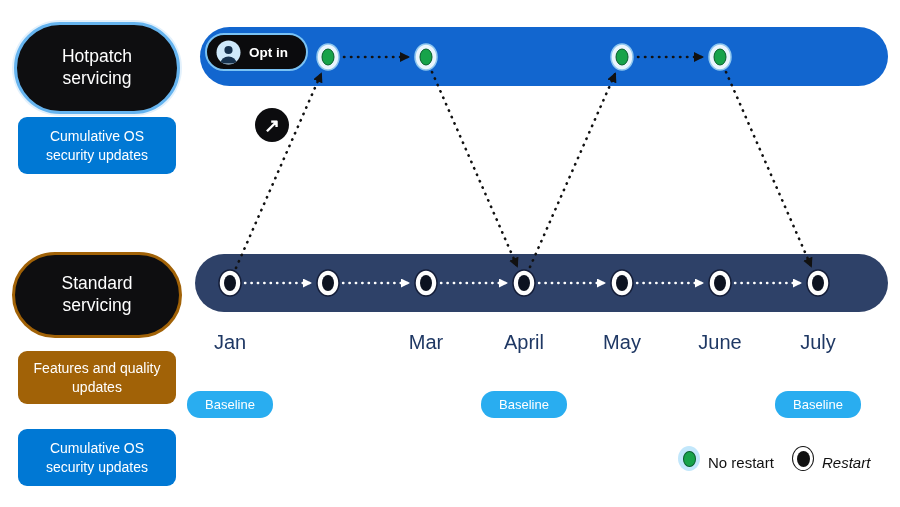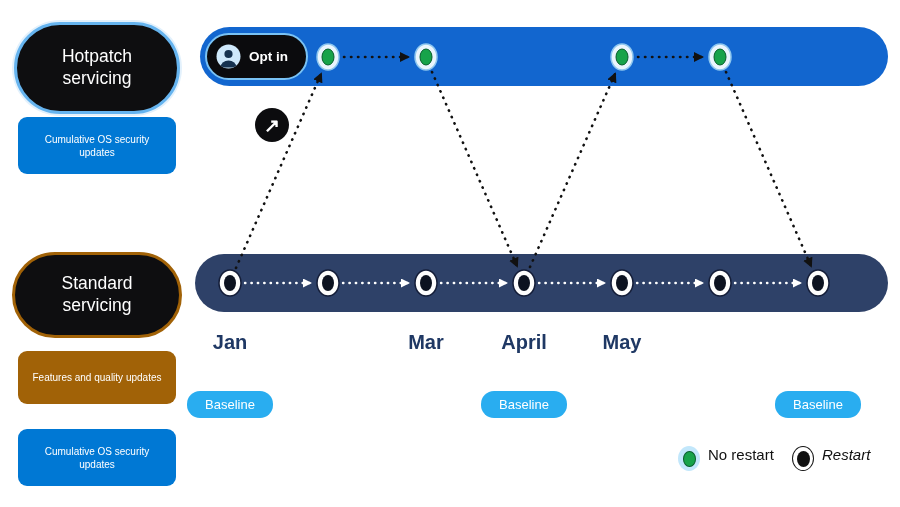--- a/index.html
+++ b/index.html
@@ -9,52 +9,52 @@
   }
   .pill-black{
     position:absolute;background:#0e0e10;color:#fff;display:flex;align-items:center;
     justify-content:center;text-align:center;border-radius:46px;font-weight:400;
     line-height:1.25;box-sizing:border-box;padding:0 14px;margin-top:12px;
   }
   #hotpatch-pill{left:14px;top:10px;width:166px;height:92px;border:3px solid #66b4ef;font-size:17.5px;box-shadow:0 0 0 2px #e3f1fc;}
   #standard-pill{left:12px;top:240px;width:170px;height:86px;border:3px solid #a16207;font-size:17.5px;}
   .info-box{
     position:absolute;color:#fff;display:flex;align-items:center;justify-content:center;
-    text-align:center;border-radius:9px;font-size:10px;line-height:1.3;
+    text-align:center;border-radius:9px;font-size:14px;line-height:1.3;
     box-sizing:border-box;padding:4px 14px;
   }
   #hp-sub{left:18px;top:117px;width:158px;height:57px;background:#0078d4;}
   #std-sub1{left:18px;top:351px;width:158px;height:53px;background:#a16207;}
   #std-sub2{left:18px;top:429px;width:158px;height:57px;background:#0078d4;}
   #hotpatch-bar{position:absolute;left:200px;top:27px;width:688px;height:59px;background:#1266cf;border-radius:30px;z-index:1;}
   #standard-bar{position:absolute;left:195px;top:254px;width:693px;height:58px;background:#2e4168;border-radius:29px;z-index:1;}
   #optin-pill{
-    position:absolute;left:205px;top:33px;width:103px;height:47px;background:#0b0b0d;
+    position:absolute;left:205px;top:33px;width:103px;height:38px;background:#0b0b0d;
     border:2px solid #79c2f4;border-radius:26px;display:flex;align-items:center;gap:8px;
     padding:0 9px;box-sizing:border-box;z-index:7;color:#fff;font-weight:bold;font-size:13.5px;
     cursor:pointer;
   }
   #diag-arrow{
     position:absolute;left:255px;top:108px;width:34px;height:34px;background:#0c0c0e;
     border-radius:50%;color:#fff;display:flex;align-items:center;justify-content:center;
     font-size:19px;font-weight:bold;z-index:6;
   }
   .month{
     position:absolute;top:331px;width:84px;text-align:center;font-size:20px;
-    font-weight:700;color:#1f3864;z-index:3;
+    font-weight:400;color:#1f3864;z-index:3;
   }
   .baseline{
     position:absolute;top:377px;height:27px;width:86px;background:#29adf0;color:#fff;
     border-radius:13px;display:flex;align-items:center;justify-content:center;
     font-size:13px;z-index:3;margin-top:14px;
   }
   #overlay{position:absolute;left:0;top:0;z-index:5;pointer-events:none;}
   .flow{stroke:#111;stroke-width:2.6;stroke-dasharray:0.4 6.6;stroke-linecap:round;fill:none;}
   .flow-w{stroke:#fff;stroke-width:2.4;stroke-dasharray:0.4 6;stroke-linecap:round;fill:none;}
-  .legend-item{position:absolute;display:flex;align-items:flex-start;gap:8px;font-size:15px;color:#111;z-index:3;}
+  .legend-item{position:absolute;display:flex;align-items:flex-end;gap:8px;font-size:15px;color:#111;z-index:3;}
   #legend-norestart{left:678px;top:446px;}
   #legend-restart{left:792px;top:446px;font-style:italic;}
   .dot-outer{width:22px;height:25px;border-radius:50%;display:flex;align-items:center;justify-content:center;box-sizing:border-box;}
   .dot-outer.green{background:#c2e7fb;}
   .dot-outer.black{background:#ffffff;border:1.5px solid #151515;}
   .dot-inner{width:13px;height:16px;border-radius:50%;}
   .dot-inner.green{background:#17a34a;border:1px solid #0a5e2d;box-sizing:border-box;}
   .dot-inner.black{background:#111111;}
 </style>
 </head>
@@ -96,20 +96,22 @@
     </svg>
     <span>Opt in</span>
   </div>
 
   <div id="diag-arrow">↗</div>
 
   <div class="month" style="left:188px">Jan</div>
   <div class="month" style="left:384px">Mar</div>
   <div class="month" style="left:580px">May</div>
   <div class="month" style="left:482px">April</div>
+  <div class="month" style="left:678px">June</div>
+  <div class="month" style="left:776px">July</div>
 
   <div class="baseline" style="left:187px">Baseline</div>
   <div class="baseline" style="left:481px">Baseline</div>
   <div class="baseline" style="left:775px">Baseline</div>
 
   <div id="legend-norestart" class="legend-item">
     <span class="dot-outer green">
         <span class="dot-inner green"></span>
       </span>
     <span>No restart</span>

